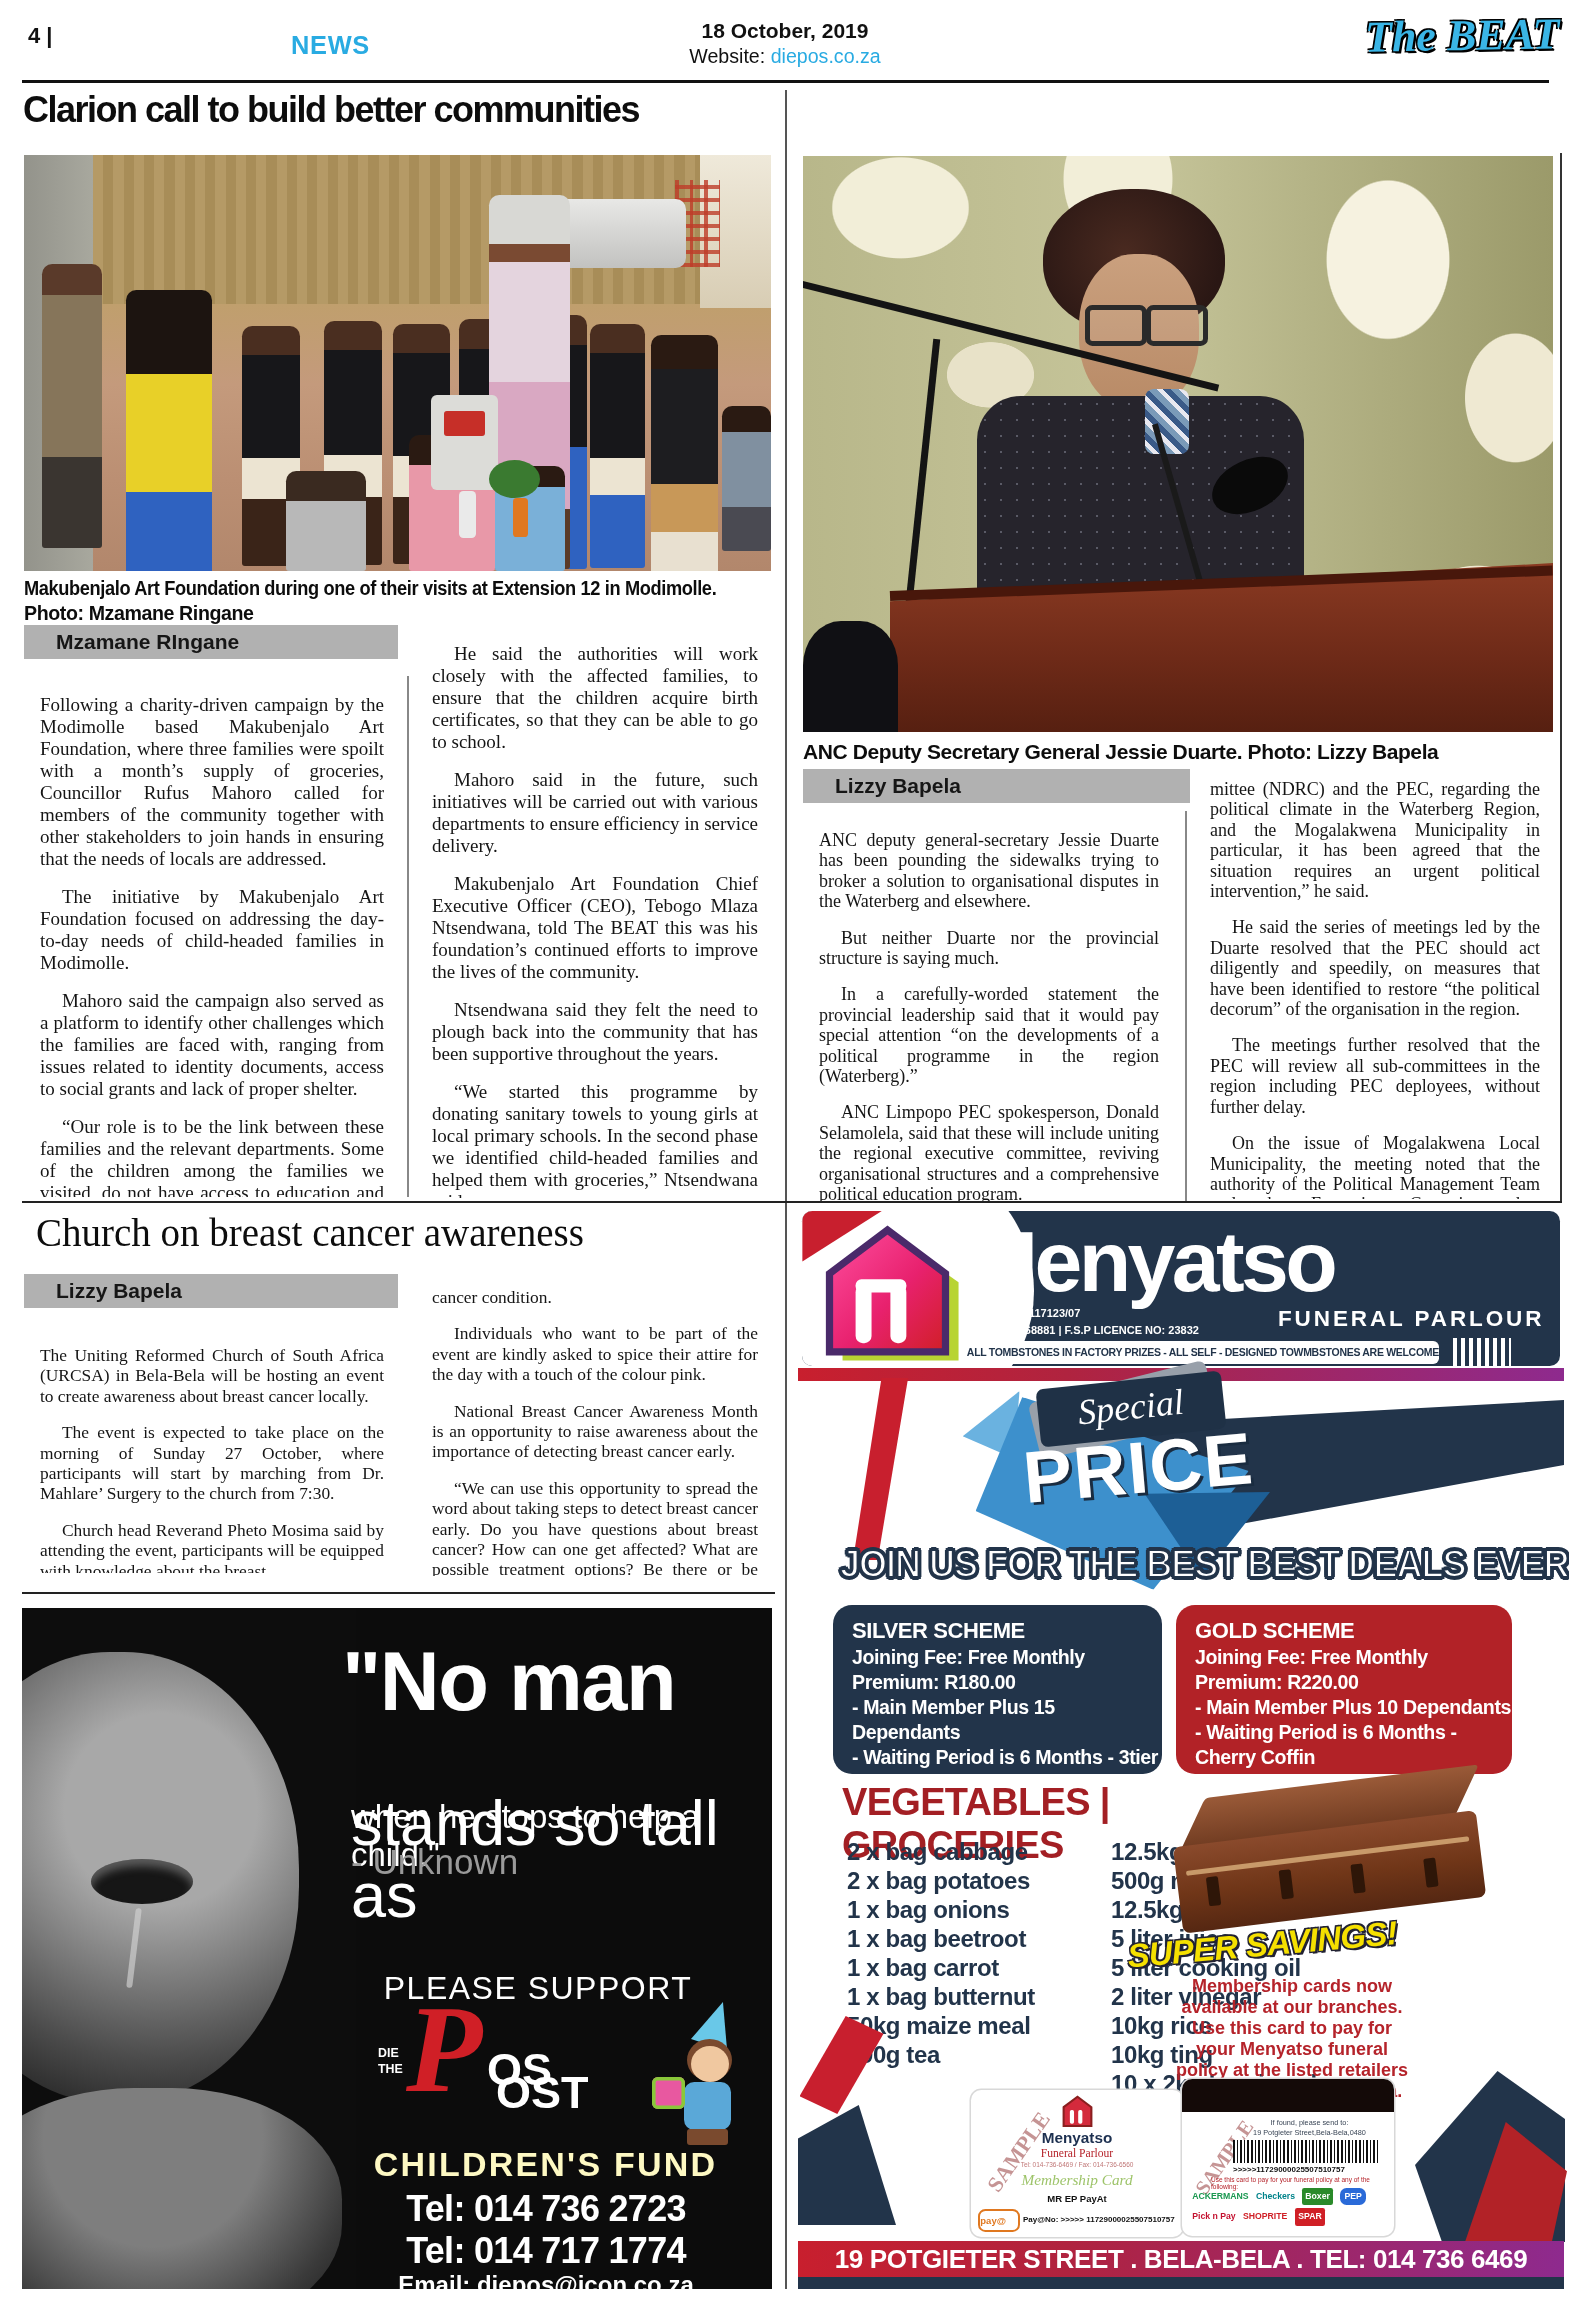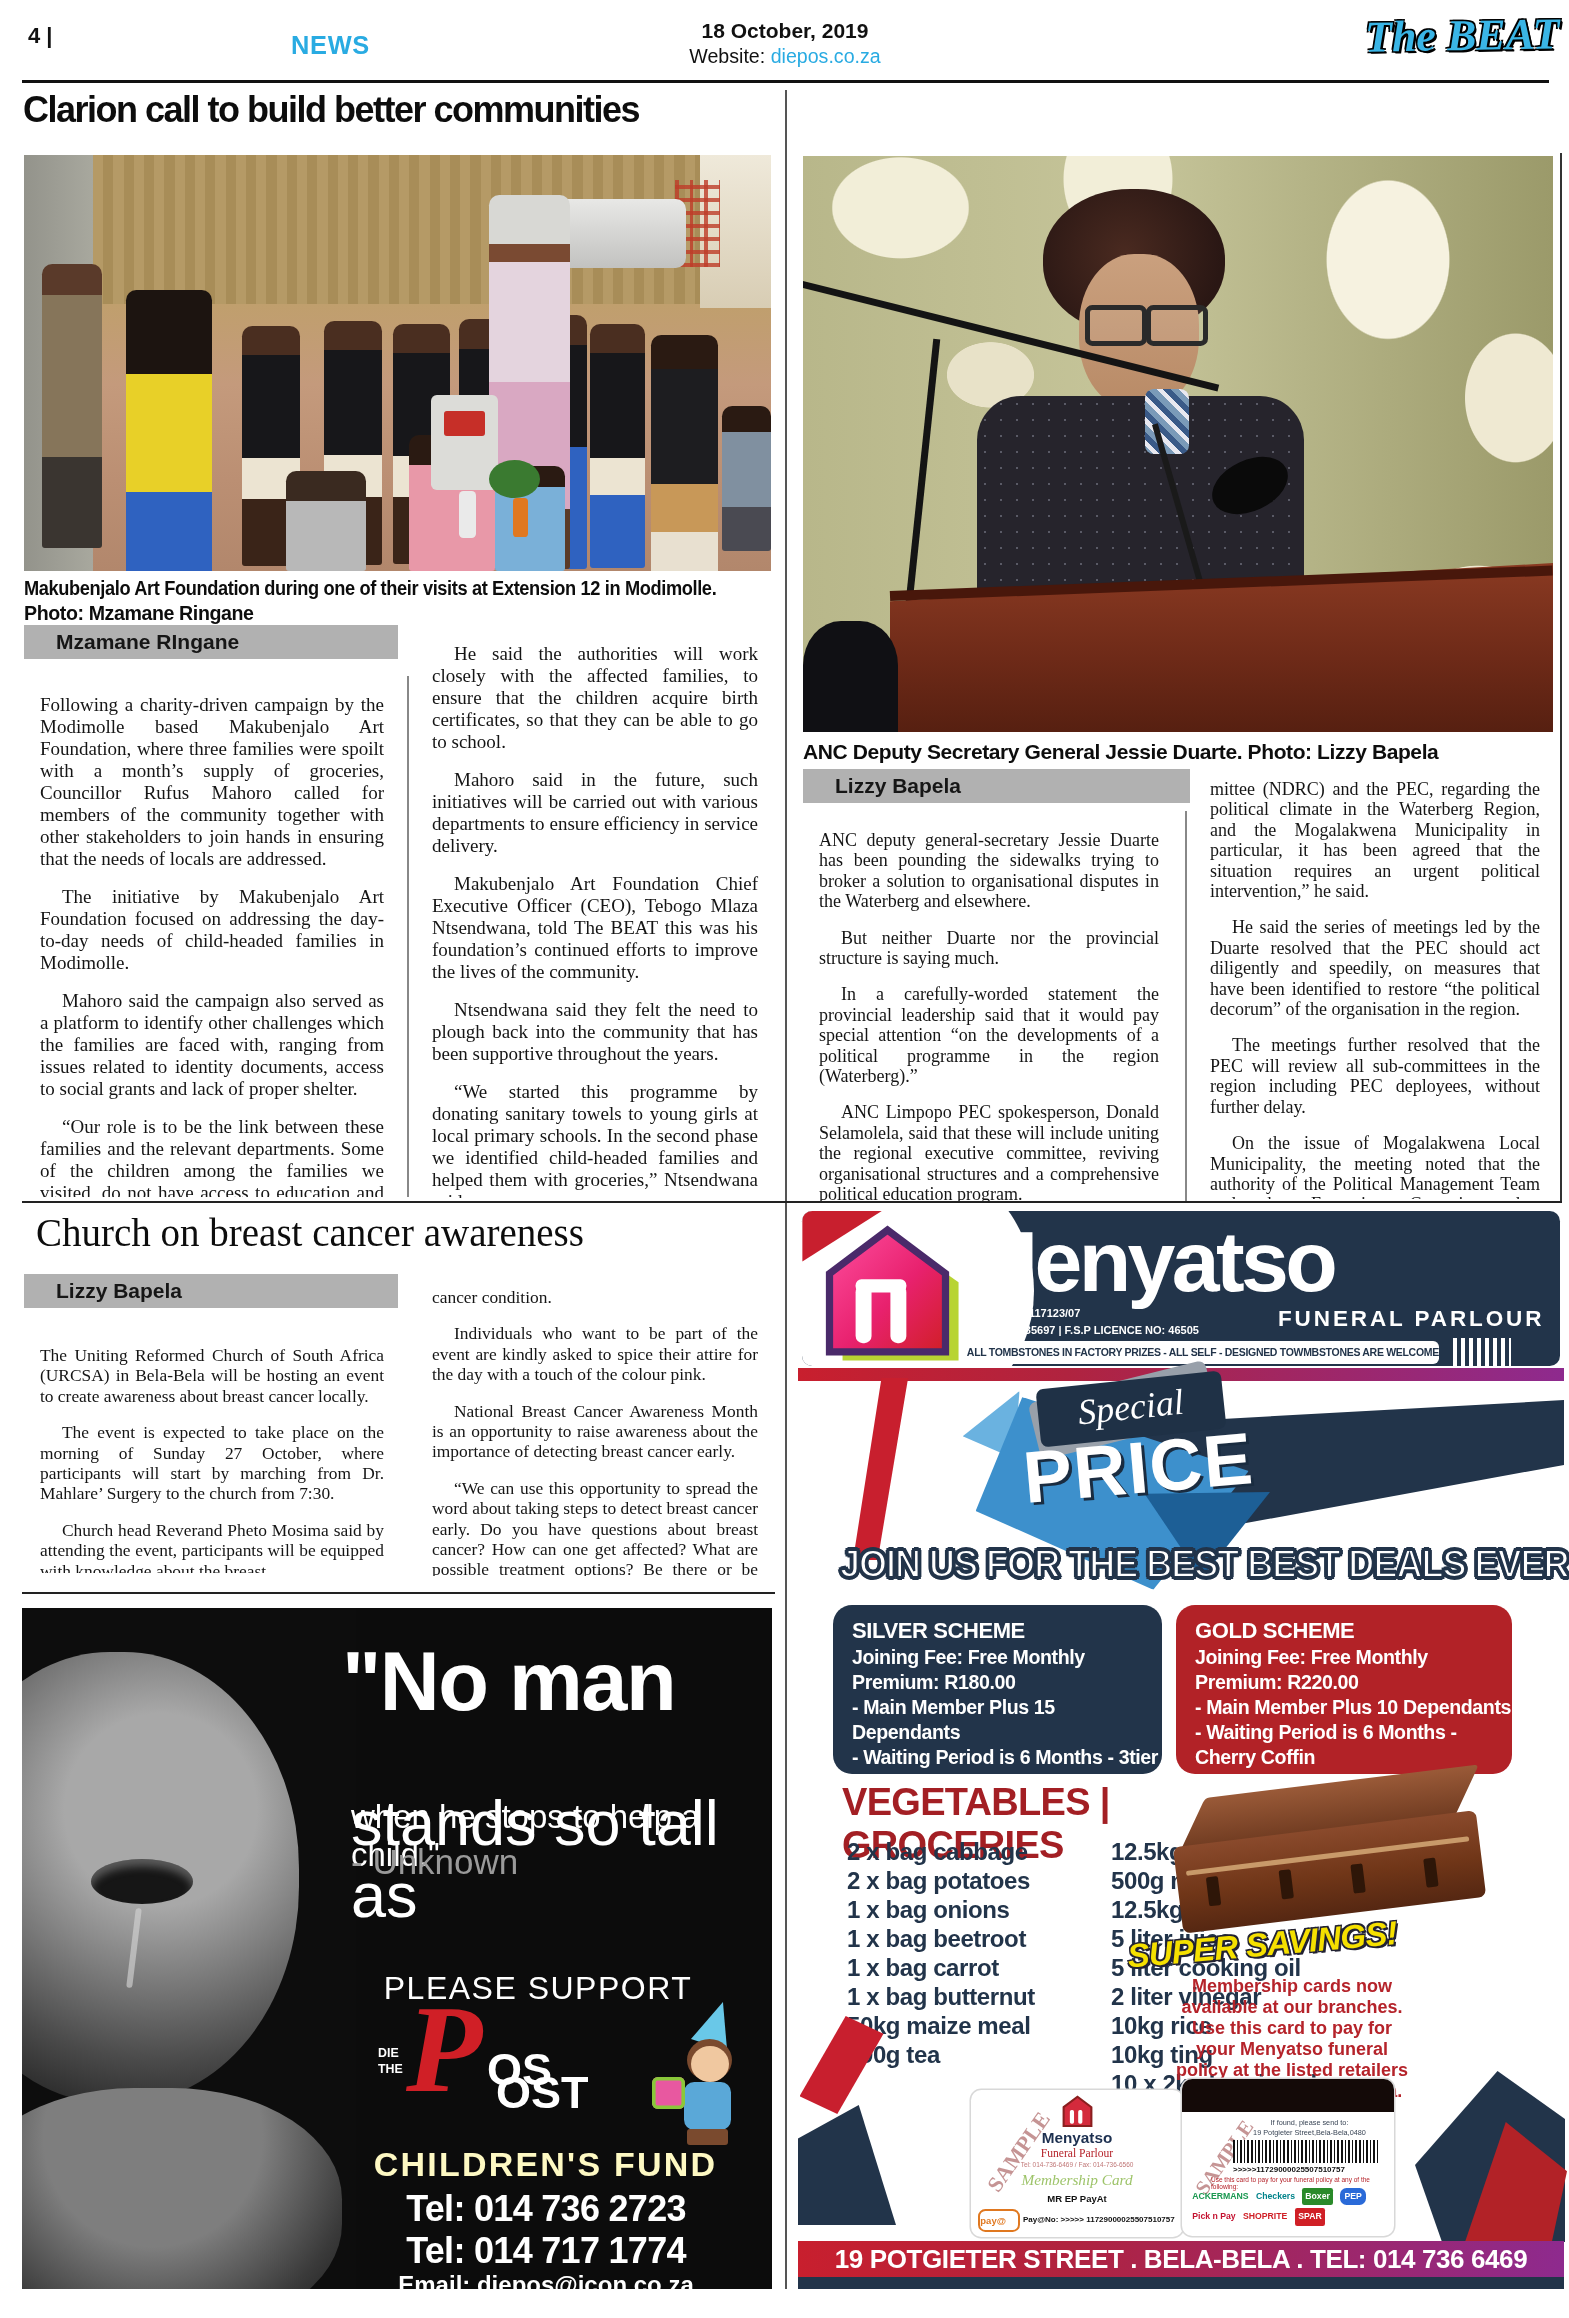--- a/index.html
+++ b/index.html
@@ -217,21 +217,21 @@
         </defs>
         <polygon points="14,40 54,12 94,40 94,94 14,94" fill="#b8d432" transform="translate(5,4)"></polygon>
         <polygon points="10,38 50,8 90,38 90,92 10,92" fill="url(#houseg)" stroke="#4a2a6a" stroke-width="5"></polygon>
         <rect x="28" y="46" width="11" height="40" rx="5" fill="#fff"></rect>
         <rect x="52" y="46" width="11" height="40" rx="5" fill="#fff"></rect>
         <rect x="28" y="42" width="35" height="9" rx="4" fill="#fff"></rect>
       </svg>
       <div class="abs b" style="left:164px;top:1.5px;width:589px;font-size:86px;color:#fff;letter-spacing:-3.6px;">Menyatso</div>
       <div class="abs b" style="left:451px;top:95px;width:291px;font-size:22.5px;color:#fff;letter-spacing:2.9px;text-align:right;">FUNERAL PARLOUR</div>
       <div class="abs b" style="left:166px;top:96px;font-size:11px;color:#fff;">REG:20114/117123/07</div>
-      <div class="abs b" style="left:166px;top:113px;font-size:11px;color:#fff;">VAT: 2530435697 | F.S.P LICENCE NO: 46505</div>
+      <div class="abs b" style="left:166px;top:113px;font-size:11px;color:#fff;">VAT: 4520268881 | F.S.P LICENCE NO: 23832</div>
       <div class="abs b" style="left:164px;top:130px;width:473px;height:23px;background:#fff;border-radius:5.8px;color:#22344a;font-size:10.5px;line-height:23px;text-align:center;letter-spacing:-0.3px;">ALL TOMBSTONES IN FACTORY PRIZES - ALL SELF - DESIGNED TOWMBSTONES ARE WELCOME</div>
       <div class="abs" style="left:651px;top:127px;width:58px;height:29px;background:repeating-linear-gradient(90deg,#fff 0 3.6px,transparent 3.6px 8px);"></div>
     </div>
 
     <div class="abs gradbar" style="left:0;top:161px;width:766px;height:13px;"></div>
 
     <div class="abs" style="left:55px;top:171px;width:95px;height:182px;background:#c81f2e;clip-path:polygon(30% 0,58% 0,26% 100%,0 100%);"></div>
     <div class="abs" style="left:218px;top:182px;width:548px;height:138px;background:#22344a;clip-path:polygon(0 30%,100% 8%,100% 55%,38% 100%,0 82%);"></div>
     <div class="abs" style="left:164px;top:190px;width:65px;height:65px;background:#6ab2e0;clip-path:polygon(0 50%,100% 0,70% 100%);transform:rotate(-12deg);"></div>
     <div class="abs" style="left:182px;top:207px;width:262px;height:167px;background:#3d90cc;clip-path:polygon(10% 0,100% 20%,72% 100%,0 72%);transform:rotate(10deg);"></div>

